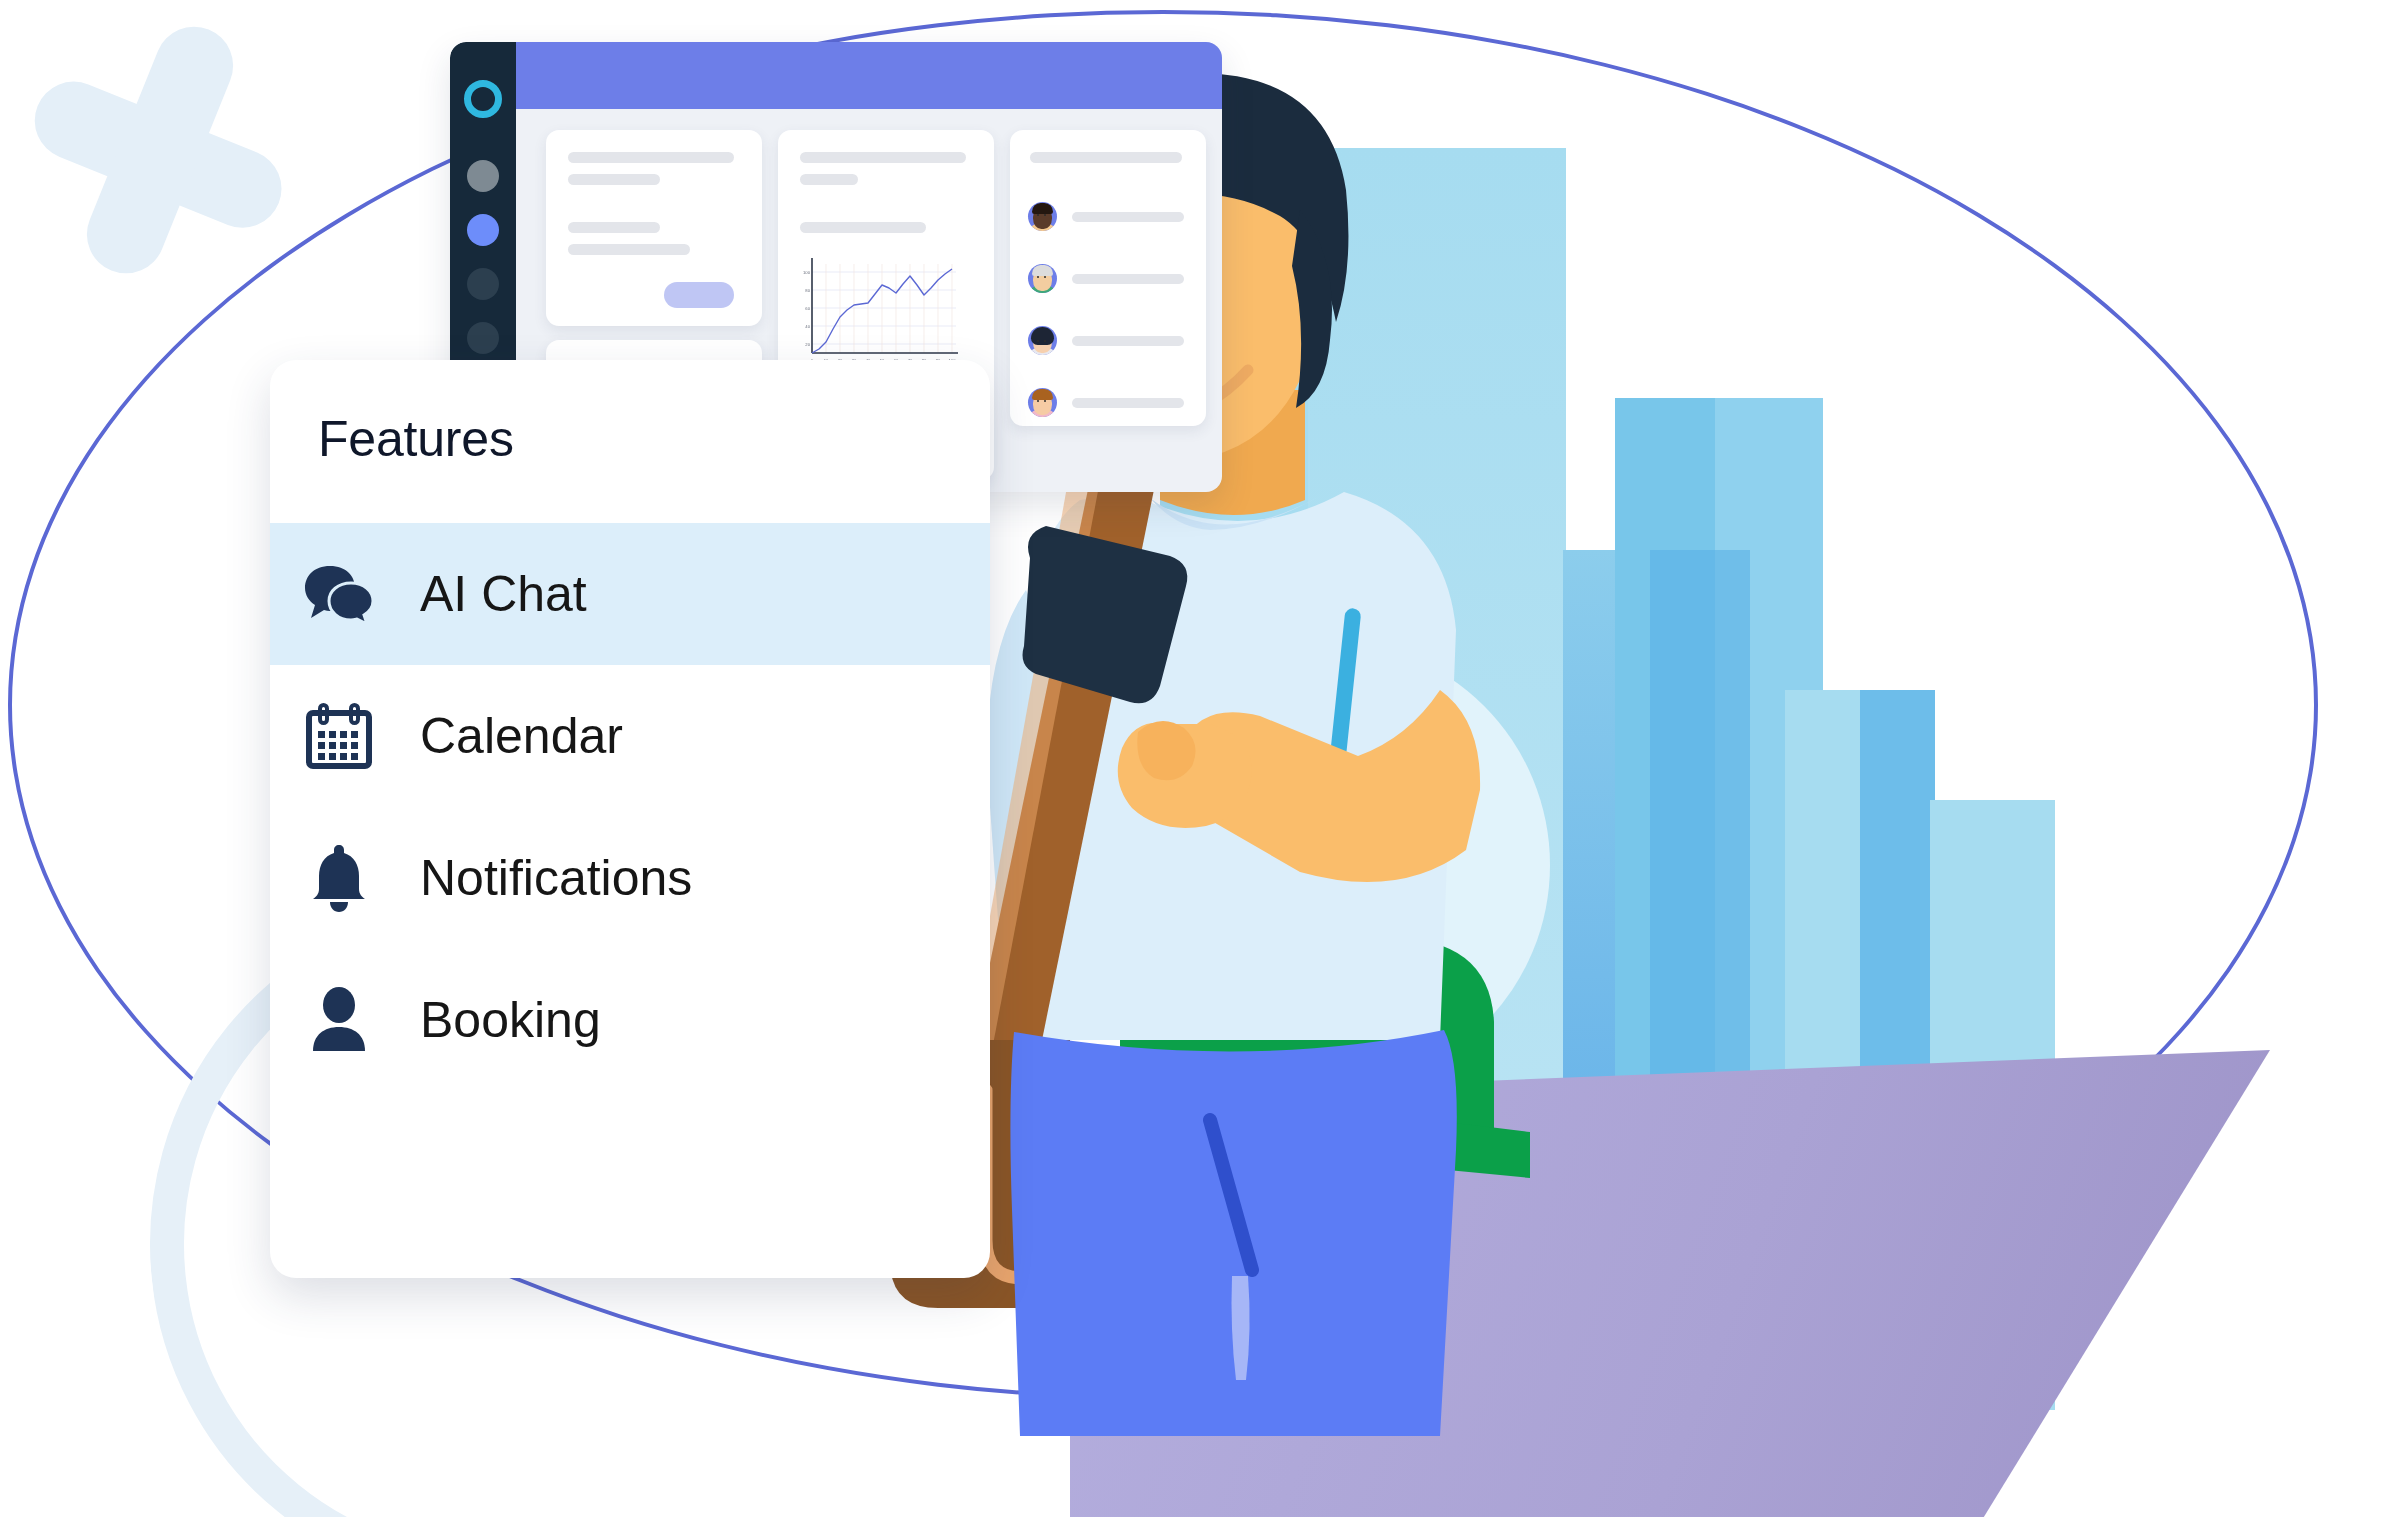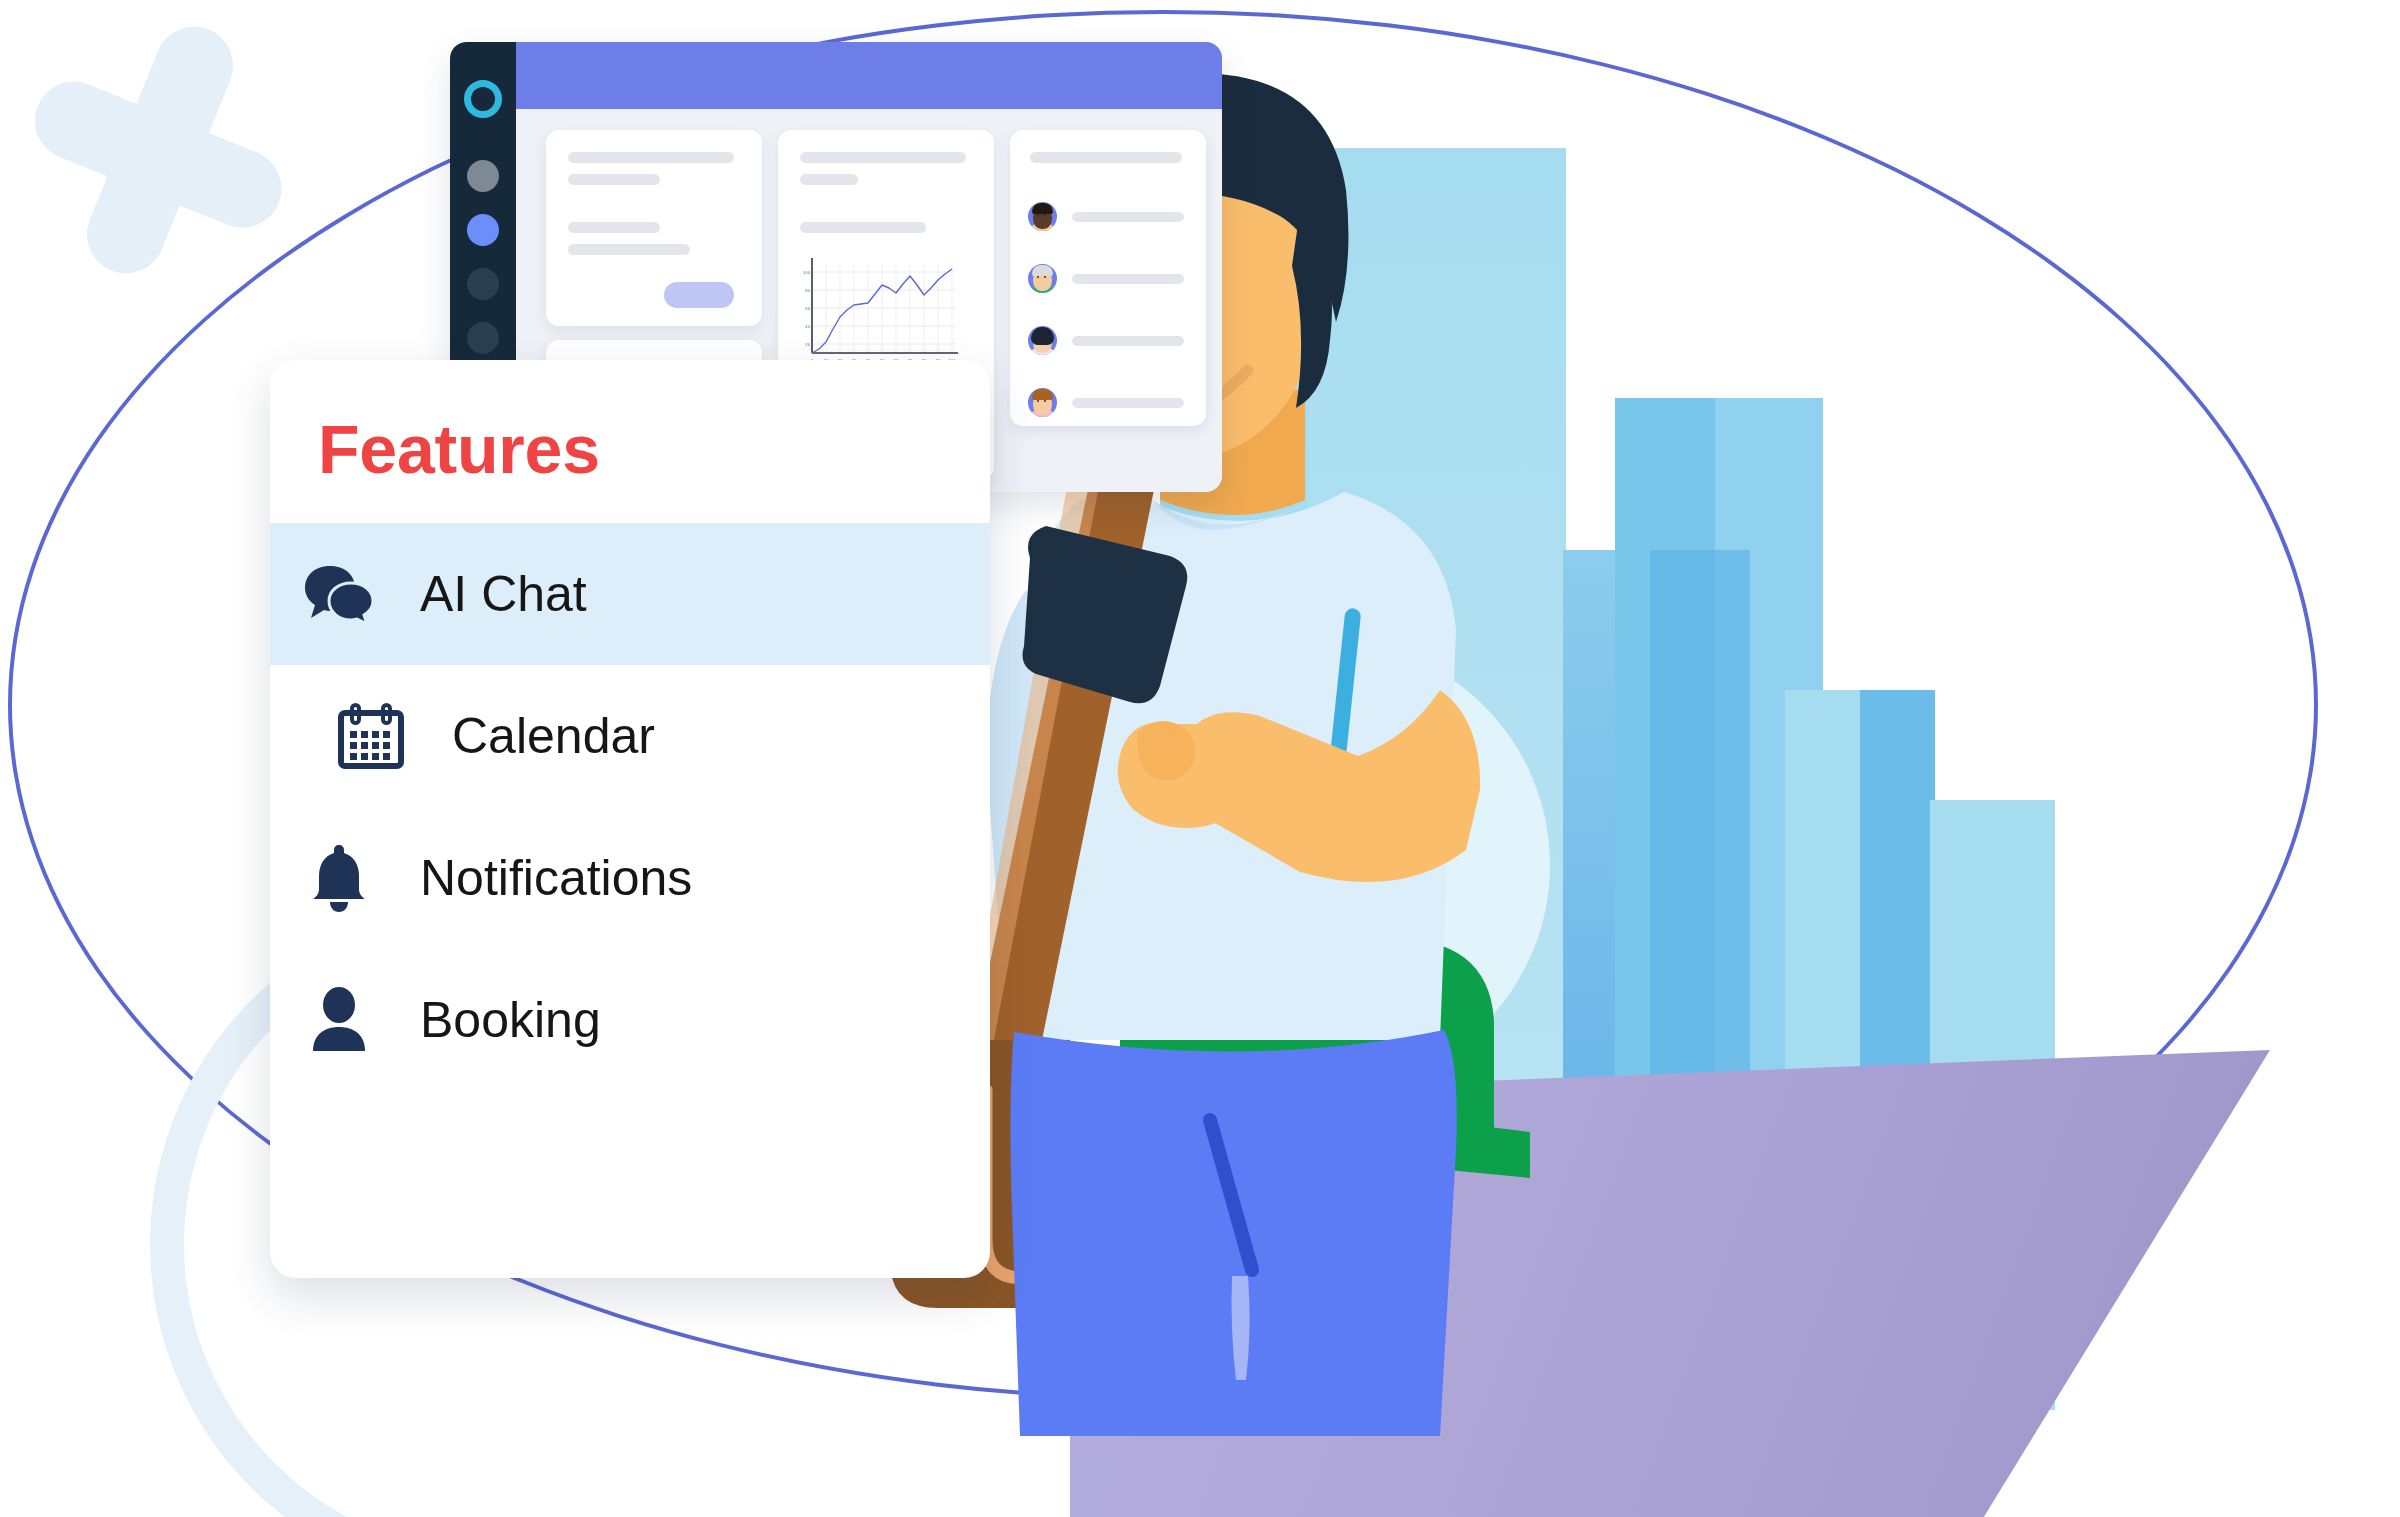--- a/index.html
+++ b/index.html
@@ -36,21 +36,21 @@
   
   .avat{position:absolute;width:29px;height:29px;border-radius:50%;background:#6d7ee8;overflow:hidden;}
   .avat .face{position:absolute;left:5px;top:3px;width:19px;height:24px;border-radius:50% 50% 44% 44%;}
   .avat .hair{position:absolute;left:4px;top:1px;width:21px;height:11px;border-radius:11px 11px 3px 3px;}
   .avat .shoulder{position:absolute;left:2px;bottom:0;width:25px;height:7px;border-radius:8px 8px 0 0;}
   .avat .eye{position:absolute;top:12px;width:2.4px;height:2.4px;background:#2c2c2c;border-radius:50%;}
 
   
   #features-panel{left:270px;top:360px;width:720px;height:918px;background:#fff;border-radius:26px;
       box-shadow:0 18px 46px rgba(35,50,85,.16);overflow:hidden;}
-  #features-title{position:absolute;left:48px;top:50px;font-size:68px;font-weight:700;color:#ef4444;letter-spacing:-.2px;}
+  #features-title{position:absolute;left:48px;top:50px;font-size:50px;font-weight:400;color:#0f172a;letter-spacing:-.2px;}
   .feat-row{position:absolute;left:0;width:720px;height:142px;display:flex;align-items:center;}
   .feat-row.active{background:#dceefa;}
   .feat-ico{width:74px;margin-left:32px;display:flex;align-items:center;justify-content:center;color:#1e3355;}
   .feat-label{font-size:50px;color:#161616;margin-left:44px;}
 
   
   #scene{left:1160px;top:0;width:1240px;height:1440px;}
   .shape{position:absolute;}
 </style>
 </head>
@@ -289,21 +289,21 @@
     <div class="feat-row active" style="top:163px;">
       <div class="feat-ico">
         <svg width="72" height="62" viewBox="0 0 72 62">
           <path d="M27 3 C11 3 2 13 2 25 C2 32 6 38 12 42 L8 55 L21 47 C23 47.6 25 48 27 48 C43 48 52 38 52 25 C52 13 43 3 27 3 Z" fill="#1e3355"></path>
           <path d="M48 20 C61 20 70 28 70 38 C70 44 66 49 61 52 L64 61 L54 56 C52.4 56.4 50.6 57 48 57 C35 57 26 48 26 38 C26 28 35 20 48 20 Z" fill="#1e3355" stroke="#dceefa" stroke-width="3"></path>
         </svg>
       </div>
       <div class="feat-label">AI Chat</div>
     </div>
 
-    <div class="feat-row" style="top:305px;padding-left:32px;">
+    <div class="feat-row" style="top:305px;">
       <div class="feat-ico">
         <svg width="66" height="66" viewBox="0 0 66 66">
           <rect x="14" y="2" width="7" height="18" rx="3.5" fill="none" stroke="#1e3355" stroke-width="4"></rect>
           <rect x="45" y="2" width="7" height="18" rx="3.5" fill="none" stroke="#1e3355" stroke-width="4"></rect>
           <rect x="3" y="10" width="60" height="53" rx="4" fill="none" stroke="#1e3355" stroke-width="6"></rect>
           <rect x="9" y="24" width="48" height="34" fill="#1e3355" opacity="0"></rect>
           <g fill="#1e3355">
             <rect x="12" y="28" width="7" height="7"></rect>
               <rect x="23" y="28" width="7" height="7"></rect>
             <rect x="34" y="28" width="7" height="7"></rect>

